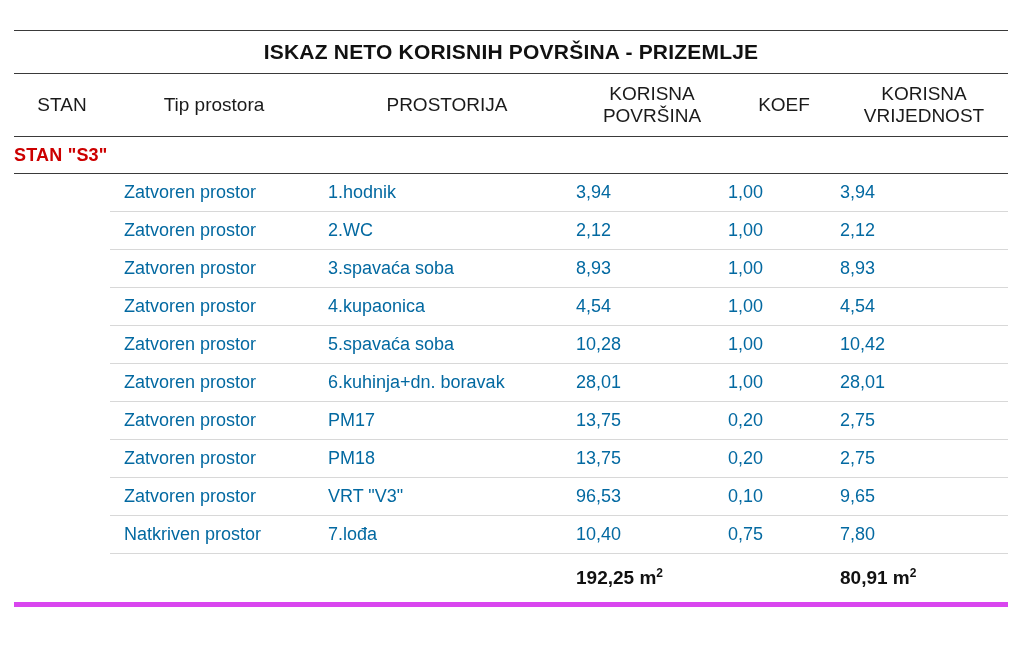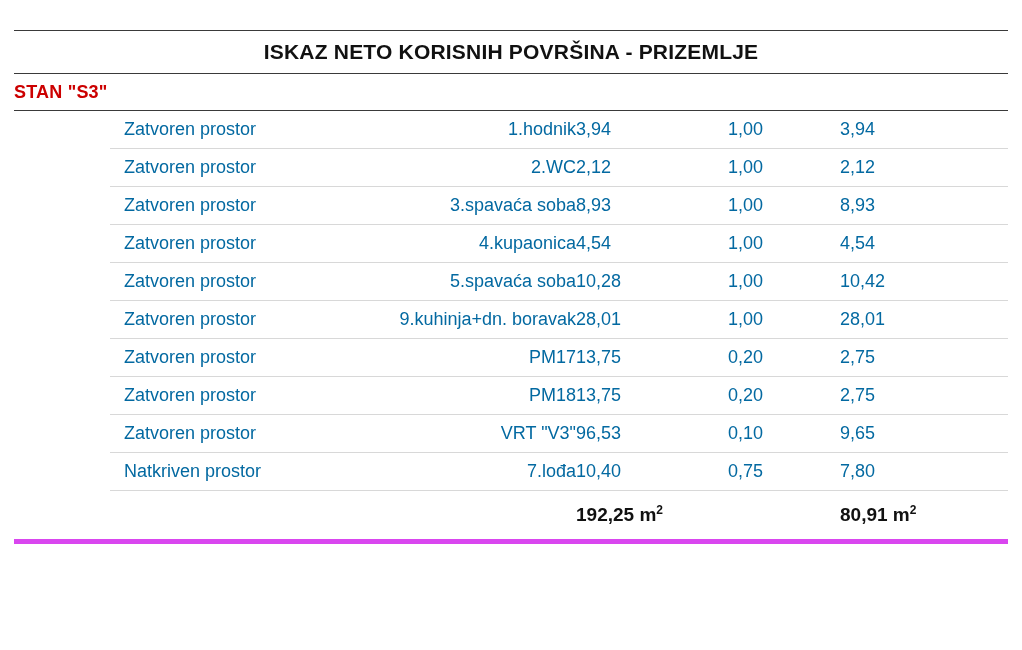--- a/index.html
+++ b/index.html
@@ -87,21 +87,21 @@
     font-size: 18px;
     border-bottom: 1px solid #d8d8d8;
     color: #0369a1;
   }
   .data-row td.cell-type {
     padding-left: 14px;
     text-align: left;
   }
   .data-row td.cell-room {
     padding-left: 10px;
-    text-align: right;
+    text-align: left;
   }
   .data-row td.cell-num {
     text-align: left;
   }
   .data-row td.cell-blank {
     border-bottom: none;
   }
   .data-row:last-of-type td {
     border-bottom: 1px solid #3a3a3a;
   }
@@ -131,20 +131,34 @@
       <col class="col-povrsina">
       <col class="col-koef">
       <col class="col-vrijednost">
     </colgroup>
 
     <tbody>
         <tr class="title-row">
       <td colspan="6">ISKAZ NETO KORISNIH POVRŠINA - PRIZEMLJE</td>
     </tr>
 
+    <tr class="head-row">
+      <td>STAN</td>
+      <td>Tip prostora</td>
+      <td>PROSTORIJA</td>
+      <td>
+        <span>KORISNA</span><br>
+        <span>POVRŠINA</span>
+      </td>
+      <td>KOEF</td>
+      <td>
+        <span>KORISNA</span><br>
+        <span>VRIJEDNOST</span>
+      </td>
+    </tr>
 
     <tr class="group-row">
       <td colspan="6" class="group-label">STAN "S3"</td>
     </tr>
 
     <tr class="data-row">
       <td class="cell-blank"></td>
       <td class="cell-type">Zatvoren prostor</td>
       <td class="cell-room">1.hodnik</td>
       <td class="cell-num">3,94</td>
@@ -184,21 +198,21 @@
       <td class="cell-type">Zatvoren prostor</td>
       <td class="cell-room">5.spavaća soba</td>
       <td class="cell-num">10,28</td>
       <td class="cell-num">1,00</td>
       <td class="cell-num">10,42</td>
     </tr>
 
     <tr class="data-row">
       <td class="cell-blank"></td>
       <td class="cell-type">Zatvoren prostor</td>
-      <td class="cell-room">9.kuhinja+dn. boravak</td>
+      <td class="cell-room">6.kuhinja+dn. boravak</td>
       <td class="cell-num">28,01</td>
       <td class="cell-num">1,00</td>
       <td class="cell-num">28,01</td>
     </tr>
 
     <tr class="data-row">
       <td class="cell-blank"></td>
       <td class="cell-type">Zatvoren prostor</td>
       <td class="cell-room">PM17</td>
       <td class="cell-num">13,75</td>

